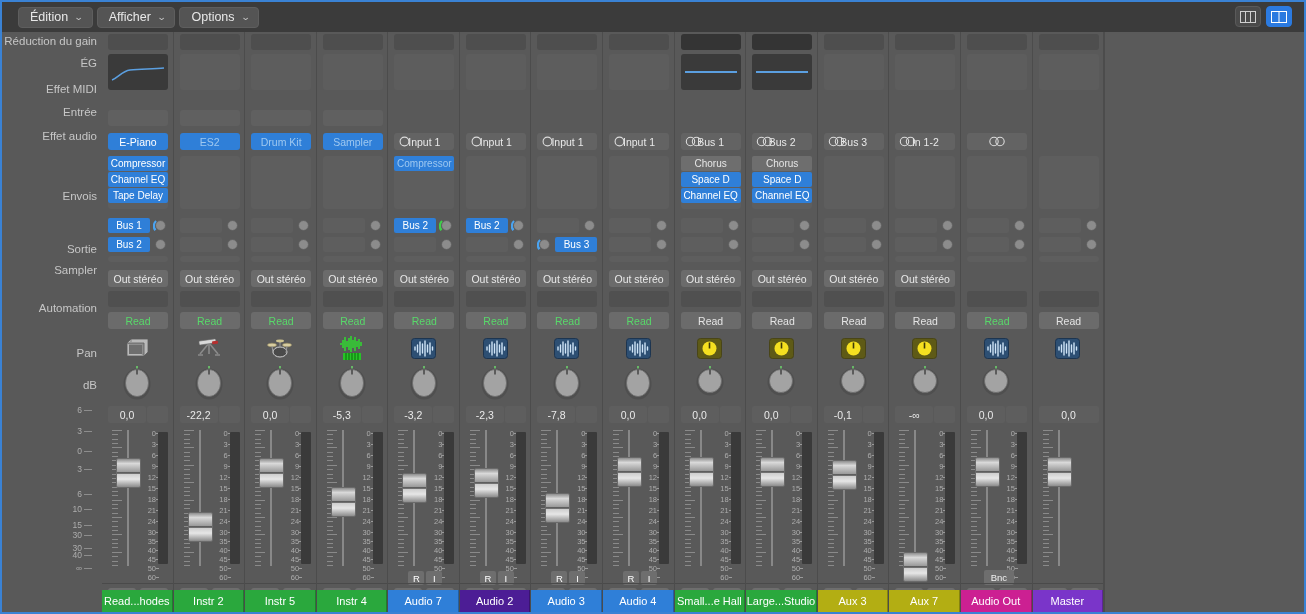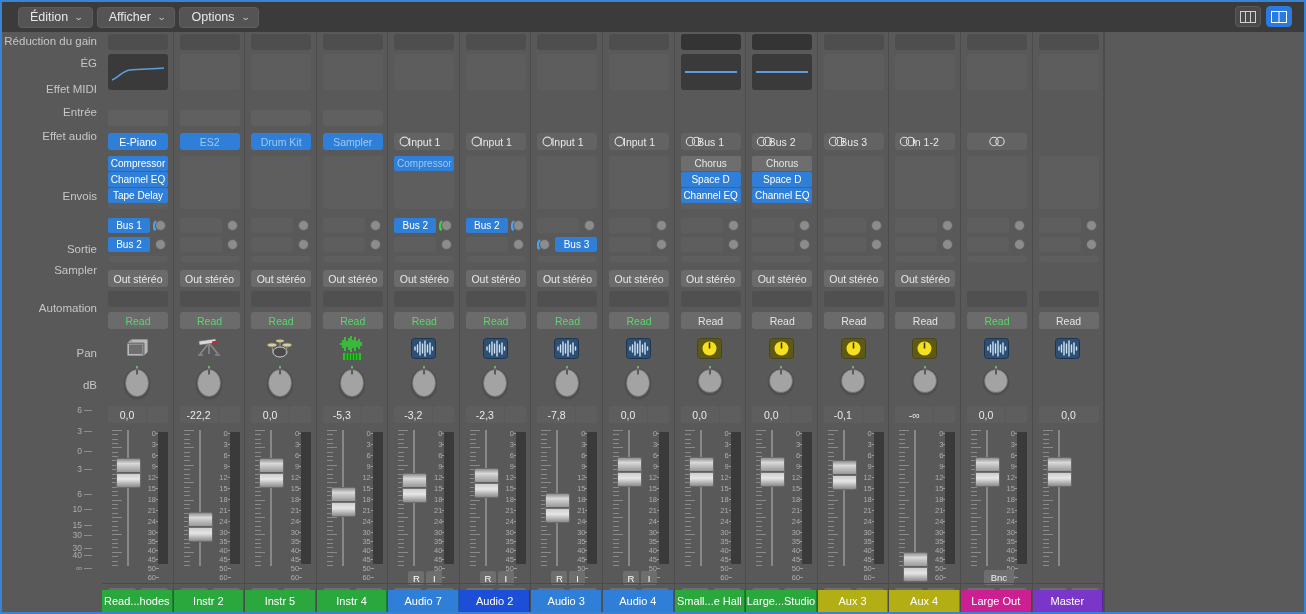--- a/index.html
+++ b/index.html
@@ -1087,21 +1087,21 @@
           </div>
           <div class="ribtns">
             <div class="ribtn">R</div>
             <div class="ribtn">I</div>
           </div>
           <div class="hline"></div>
           <div class="msrow">
             <div class="msbtn">M</div>
             <div class="msbtn">S</div>
           </div>
-          <div class="nameplate" style="background:#1d4ed8">
+          <div class="nameplate" style="background:#4c1d95">
             <span>Audio 2</span>
           </div>
         </div>
         <div class="strip">
           <div class="gr slot "></div>
           <div class="eq slot "></div>
           <div class="input slot">
             <span class="ico"><svg width="13" height="13" viewBox="0 0 13 13">
                 <circle cx="6.5" cy="6.5" r="4.4" fill="none" stroke="#dcdcdc" stroke-width="1.1"></circle>
               </svg></span>
@@ -1939,21 +1939,21 @@
               <div class="mk" style="top:147px"></div>
             </div>
             <div class="meter"></div>
           </div>
           <div class="hline"></div>
           <div class="msrow">
             <div class="msbtn">M</div>
             <div class="msbtn">S</div>
           </div>
           <div class="nameplate" style="background:#b3ae13">
-            <span>Aux 4</span>
+            <span>Aux 7</span>
           </div>
         </div>
         <div class="strip">
           <div class="gr slot "></div>
           <div class="eq slot "></div>
           <div class="input slot">
             <span class="ico" style="left:50%;transform:translateX(-50%);"><svg width="17" height="13" viewBox="0 0 17 13">
                 <circle cx="5.5" cy="6.5" r="4.2" fill="none" stroke="#dcdcdc" stroke-width="1.1"></circle>
                 <circle cx="11.5" cy="6.5" r="4.2" fill="none" stroke="#dcdcdc" stroke-width="1.1"></circle>
               </svg></span>
@@ -2079,21 +2079,21 @@
             </div>
             <div class="meter"></div>
           </div>
           <div class="bncbtn">Bnc</div>
           <div class="hline"></div>
           <div class="msrow">
             <div class="msbtn">M</div>
             <div class="msbtn">S</div>
           </div>
           <div class="nameplate" style="background:#cc2092">
-            <span>Large Out</span>
+            <span>Audio Out</span>
           </div>
         </div>
         <div class="strip">
           <div class="gr slot "></div>
           <div class="eq slot "></div>
           <div class="fxbox">
             <div class="fxslot empty" style="top:0px"></div>
             <div class="fxslot empty" style="top:16px"></div>
             <div class="fxslot empty" style="top:32px"></div>
           </div>

